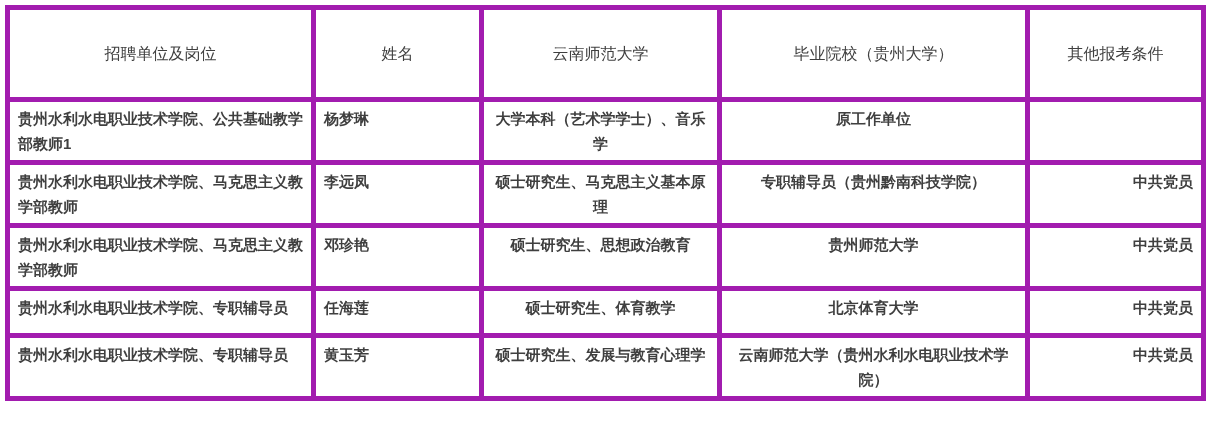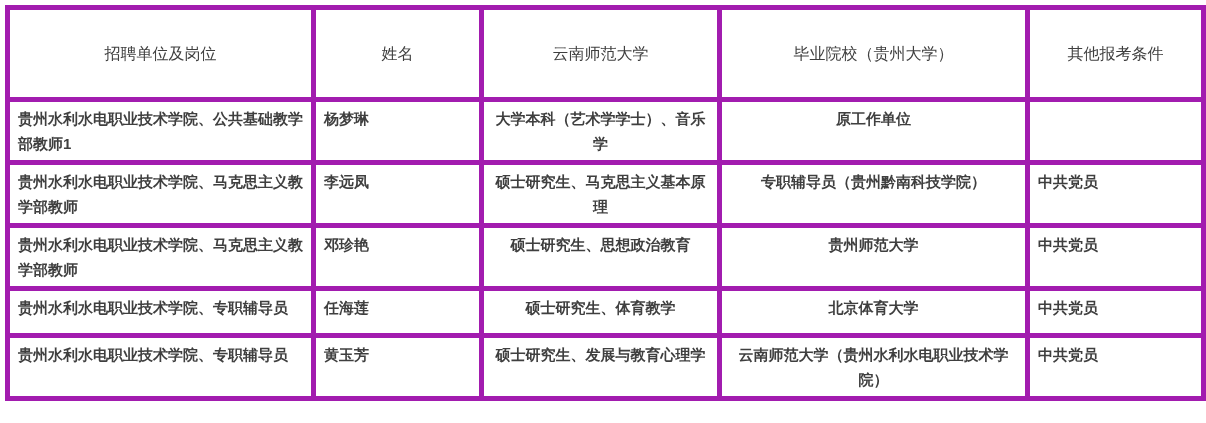--- a/index.html
+++ b/index.html
@@ -56,21 +56,21 @@
   table.recruit tbody tr:nth-child(2) { height: 49px; }
   table.recruit tbody tr:nth-child(3) { height: 53px; }
   table.recruit tbody tr:nth-child(4) { height: 47px; }
   table.recruit tbody tr:nth-child(5) { height: 61px; }
   table.recruit tbody tr:nth-child(6) { height: 58px; }
 
   td.c-unit   { text-align: left; }
   td.c-name   { }
   td.c-degree { text-align: center; }
   td.c-school { text-align: center; }
-  td.c-other  { text-align: left; }
+  td.c-other  { text-align: right; }
 </style>
 </head>
 <body>
 
 <div class="page">
   <div class="table-wrap">
     <table class="recruit">
       <colgroup>
         <col class="c1">
           <col class="c2">

